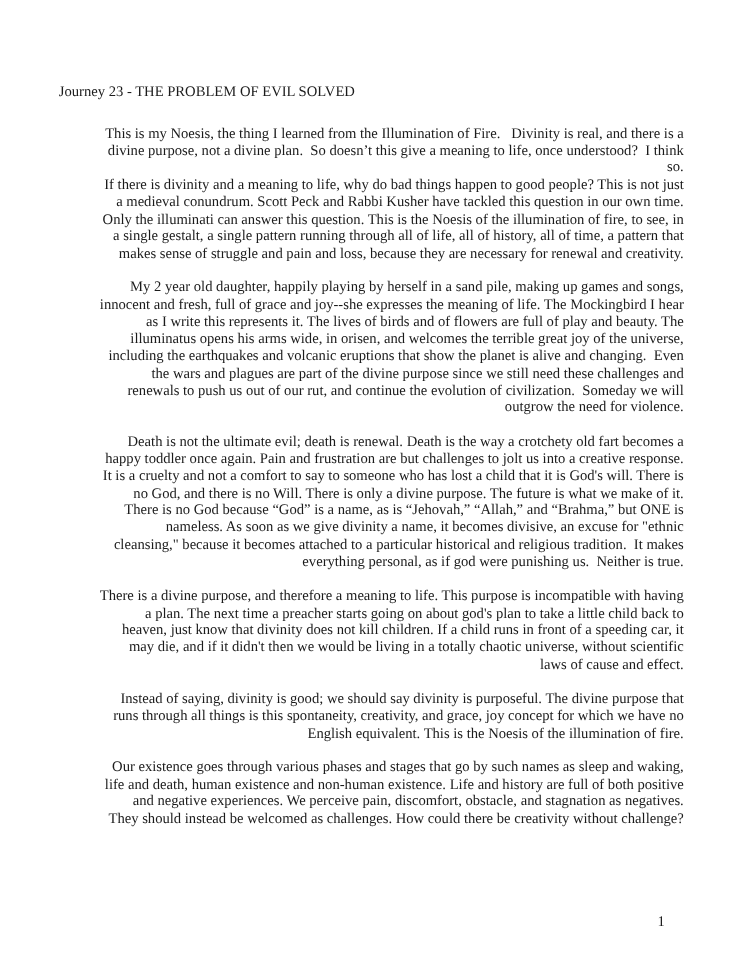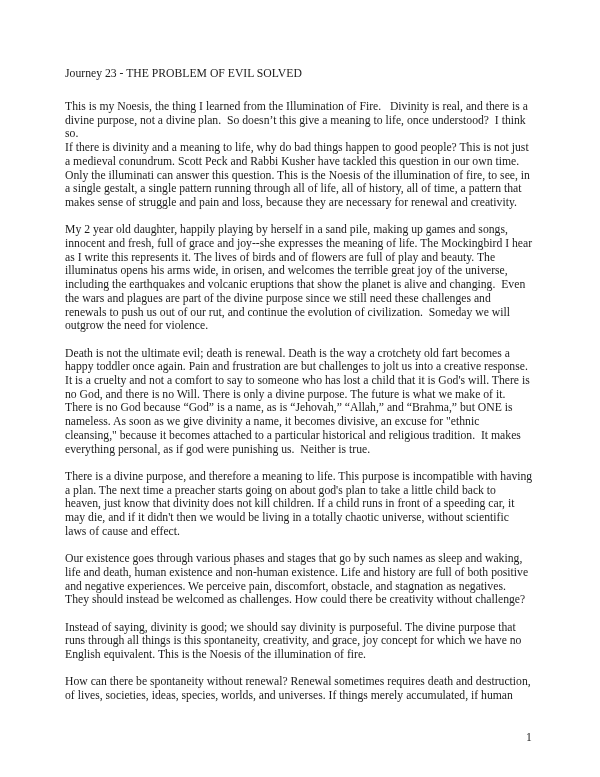--- a/index.html
+++ b/index.html
@@ -11,36 +11,37 @@
     position: relative;
     width: 600px;
     height: 777px;
     background: #ffffff;
     overflow: hidden;
     font-family: "Liberation Serif", "DejaVu Serif", serif;
     color: #1b1b1b;
   }
   .content {
     position: absolute;
-    left: 65px;
+    left: 47px;
     top: 67px;
     width: 500px;
   }
   .doc-title {
     font-size: 11.7px;
     font-weight: normal;
     line-height: 13.7px;
     margin: 0 0 19.3px 0;
     white-space: pre;
   }
   .para {
     font-size: 11.7px;
     line-height: 13.7px;
     margin: 0 0 13.7px 0;
     white-space: pre; 
+    text-align: right;
   }
   .page-number {
     position: absolute;
     top: 731px;
     left: 526px;
     font-size: 11.7px;
     line-height: 13.7px;
   }
 </style>
 </head>
@@ -71,24 +72,22 @@
 no God, and there is no Will. There is only a divine purpose. The future is what we make of it.
 There is no God because “God” is a name, as is “Jehovah,” “Allah,” and “Brahma,” but ONE is
 nameless. As soon as we give divinity a name, it becomes divisive, an excuse for "ethnic
 cleansing," because it becomes attached to a particular historical and religious tradition.  It makes
 everything personal, as if god were punishing us.  Neither is true.</p>
     <p class="para">There is a divine purpose, and therefore a meaning to life. This purpose is incompatible with having
 a plan. The next time a preacher starts going on about god's plan to take a little child back to
 heaven, just know that divinity does not kill children. If a child runs in front of a speeding car, it
 may die, and if it didn't then we would be living in a totally chaotic universe, without scientific
 laws of cause and effect.</p>
+    <p class="para">Instead of saying, divinity is good; we should say divinity is purposeful. The divine purpose that
+runs through all things is this spontaneity, creativity, and grace, joy concept for which we have no
+English equivalent. This is the Noesis of the illumination of fire.</p>
     <p class="para">Our existence goes through various phases and stages that go by such names as sleep and waking,
 life and death, human existence and non-human existence. Life and history are full of both positive
 and negative experiences. We perceive pain, discomfort, obstacle, and stagnation as negatives.
 They should instead be welcomed as challenges. How could there be creativity without challenge?</p>
-    <p class="para">Instead of saying, divinity is good; we should say divinity is purposeful. The divine purpose that
-runs through all things is this spontaneity, creativity, and grace, joy concept for which we have no
-English equivalent. This is the Noesis of the illumination of fire.</p>
-    <p class="para">How can there be spontaneity without renewal? Renewal sometimes requires death and destruction,
-of lives, societies, ideas, species, worlds, and universes. If things merely accumulated, if human</p>
   </div>
   <div class="page-number">1</div>
 </div>
 
 </body></html>

